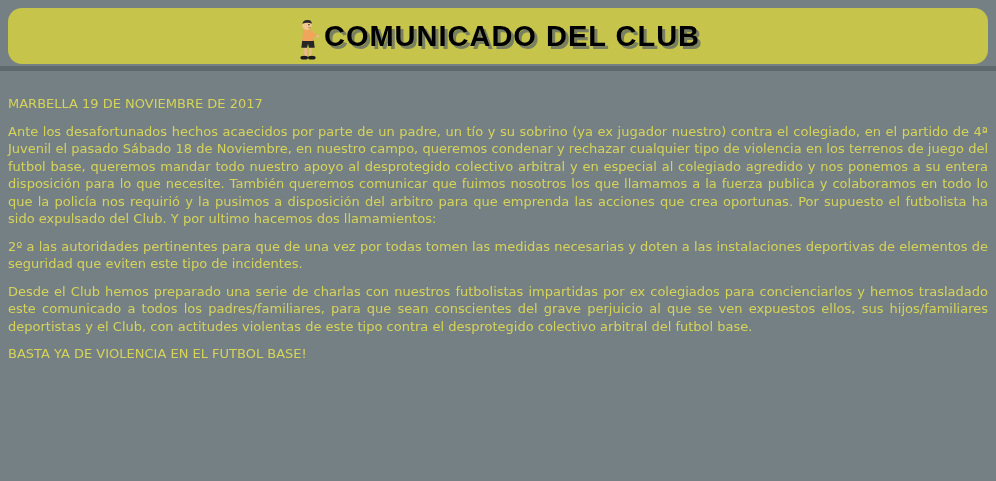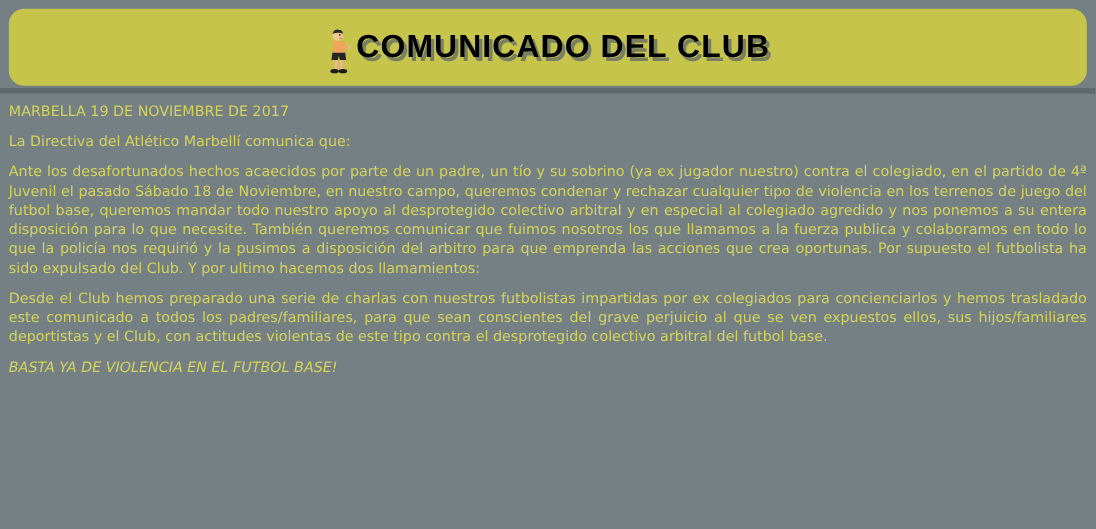--- a/index.html
+++ b/index.html
@@ -5,21 +5,21 @@
   * { margin: 0; padding: 0; box-sizing: border-box; }
   html, body {
     width: 996px;
     height: 481px;
     overflow: hidden;
     background: #748084;
     font-family: "DejaVu Sans", "Liberation Sans", sans-serif;
   }
   .banner {
     margin: 8px 8px 0 8px;
-    height: 70px;
+    height: 56px;
     background: #c6c44a;
     border-radius: 14px;
     display: flex;
     align-items: center;
     justify-content: center;
   }
   .banner-inner {
     display: flex;
     align-items: center;
     gap: 4px;
@@ -39,32 +39,32 @@
     text-shadow: 3px 3px 0 rgba(95, 105, 105, 0.75);
     white-space: nowrap;
   }
   .banner-shadow {
     width: 100%;
     height: 5px;
     margin-top: 2px;
     background: #5e696c;
   }
   .content {
-    padding: 8px 8px 0 8px;
+    padding: 24px 8px 0 8px;
     color: #d6d35a;
     font-size: 13px;
     line-height: 17.5px;
   }
   .content p {
     margin: 0 0 10px 0;
   }
   .dateline { margin-bottom: 9px; }
   .intro { margin-bottom: 10px; }
   .para { text-align: justify; margin-bottom: 10px; }
-  .closing { margin-bottom: 0; font-style: italic; }
+  .closing { margin-bottom: 0; }
 </style>
 </head>
 <body>
 
 <div class="banner">
   <div class="banner-inner">
     <svg class="mascot" viewBox="0 0 24 44" xmlns="http://www.w3.org/2000/svg">
 
       <rect x="8" y="28" width="3" height="11" fill="#e8b98a"></rect>
       <rect x="13" y="28" width="3" height="11" fill="#e8b98a"></rect>
@@ -86,17 +86,17 @@
       <circle cx="13" cy="6" r="0.8" fill="#222"></circle>
       <path d="M12.5 9 Q14 9.8 15 9" stroke="#a05a2a" stroke-width="0.8" fill="none"></path>
     </svg>
     <span class="banner-title">COMUNICADO DEL CLUB</span>
   </div>
 </div>
 <div class="banner-shadow"></div>
 
 <div class="content">
   <p class="dateline">MARBELLA 19 DE NOVIEMBRE DE 2017</p>
-  <p class="intro">La Directiva del Atlético Marbellí comunica que:</p>
   <p class="para">Ante los desafortunados hechos acaecidos por parte de un padre, un tío y su sobrino (ya ex jugador nuestro) contra el colegiado, en el partido de 4ª Juvenil el pasado Sábado 18 de Noviembre, en nuestro campo, queremos condenar y rechazar cualquier tipo de violencia en los terrenos de juego del futbol base, queremos mandar todo nuestro apoyo al desprotegido colectivo arbitral y en especial al colegiado agredido y nos ponemos a su entera disposición para lo que necesite. También queremos comunicar que fuimos nosotros los que llamamos a la fuerza publica y colaboramos en todo lo que la policía nos requirió y la pusimos a disposición del arbitro para que emprenda las acciones que crea oportunas. Por supuesto el futbolista ha sido expulsado del Club. Y por ultimo hacemos dos llamamientos:</p>
+  <p class="para">2º a las autoridades pertinentes para que de una vez por todas tomen las medidas necesarias y doten a las instalaciones deportivas de elementos de seguridad que eviten este tipo de incidentes.</p>
   <p class="para">Desde el Club hemos preparado una serie de charlas con nuestros futbolistas impartidas por ex colegiados para concienciarlos y hemos trasladado este comunicado a todos los padres/familiares, para que sean conscientes del grave perjuicio al que se ven expuestos ellos, sus hijos/familiares deportistas y el Club, con actitudes violentas de este tipo contra el desprotegido colectivo arbitral del futbol base.</p>
   <p class="closing">BASTA YA DE VIOLENCIA EN EL FUTBOL BASE!</p>
 </div>
 
 </body></html>

